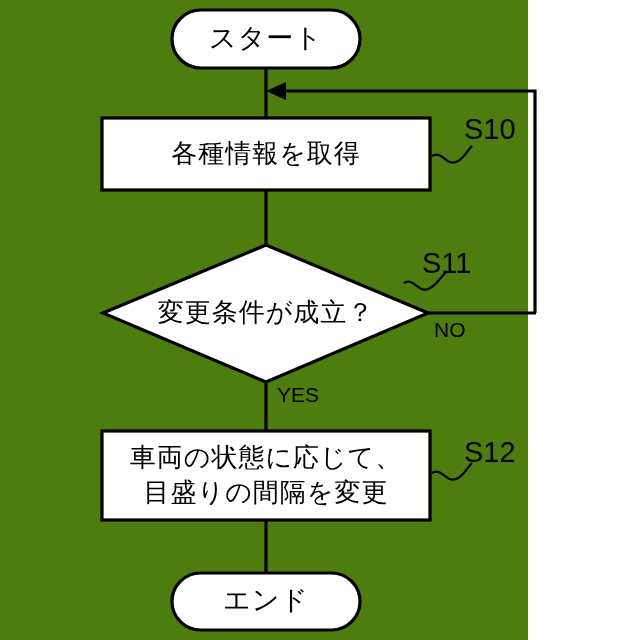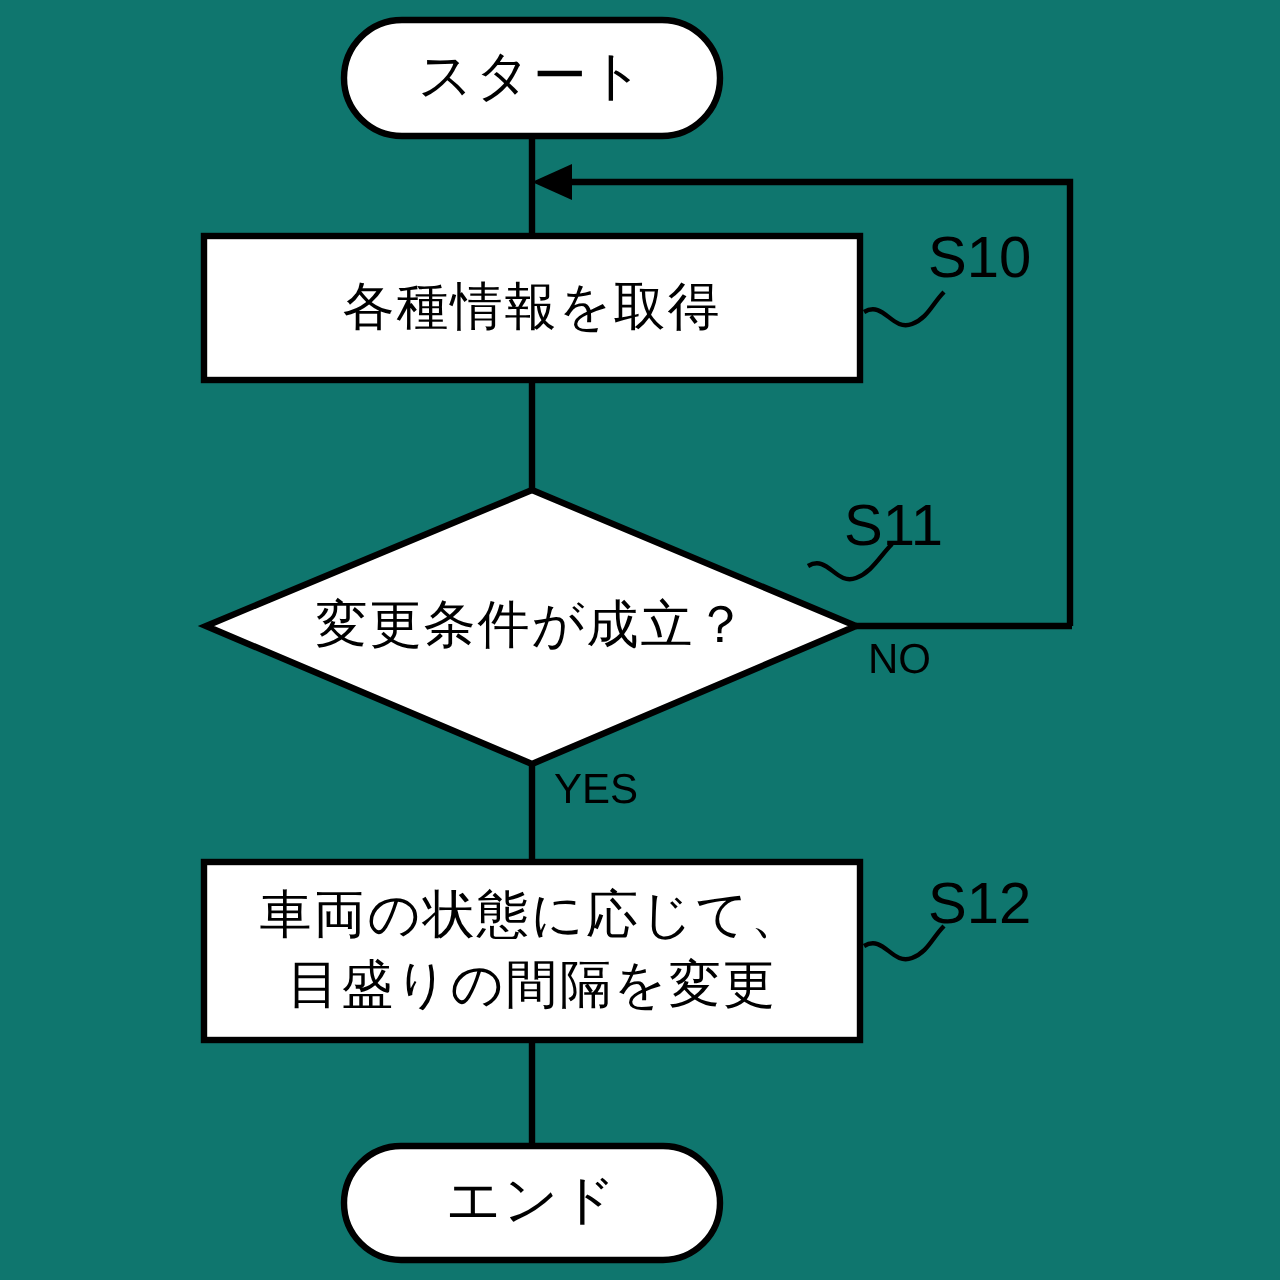--- a/index.html
+++ b/index.html
@@ -8,23 +8,23 @@
     background: #ffffff;
   }
   body {
     width: 640px;
     height: 640px;
     font-family: "Liberation Sans", "DejaVu Sans", sans-serif;
     overflow: hidden;
   }
   #flowchart-root {
     position: relative;
-    width: 640px;
+    width: 528px;
     height: 640px;
-    background: #0f766e;
+    background: #4d7c0f;
   }
   svg#flow-svg {
     position: absolute;
     top: 0;
     left: 0;
     width: 640px;
     height: 640px;
   }
   .node-text {
     font-family: "Liberation Sans", "DejaVu Sans", sans-serif;

